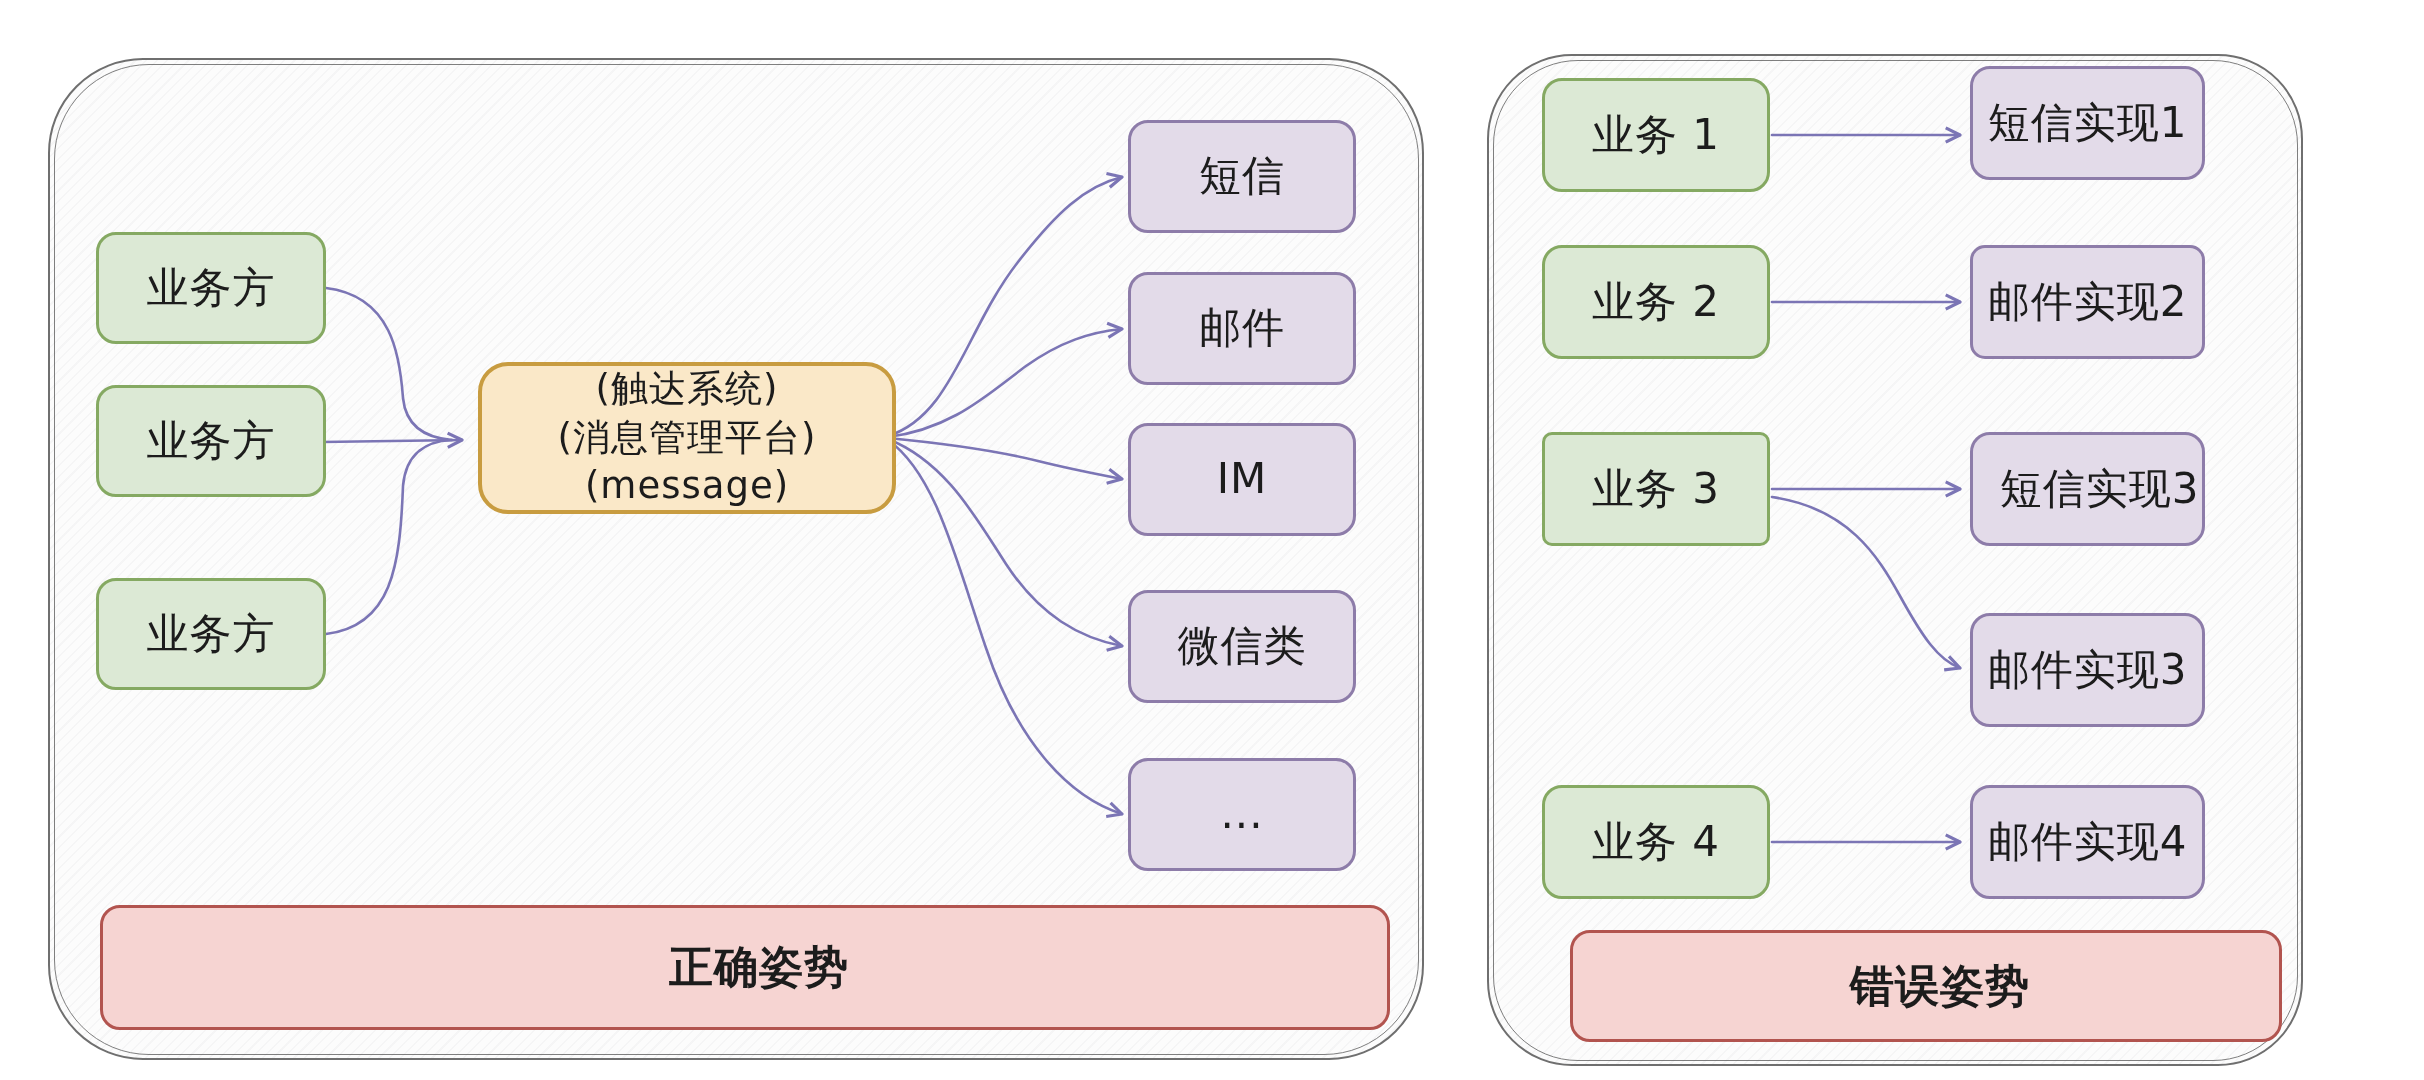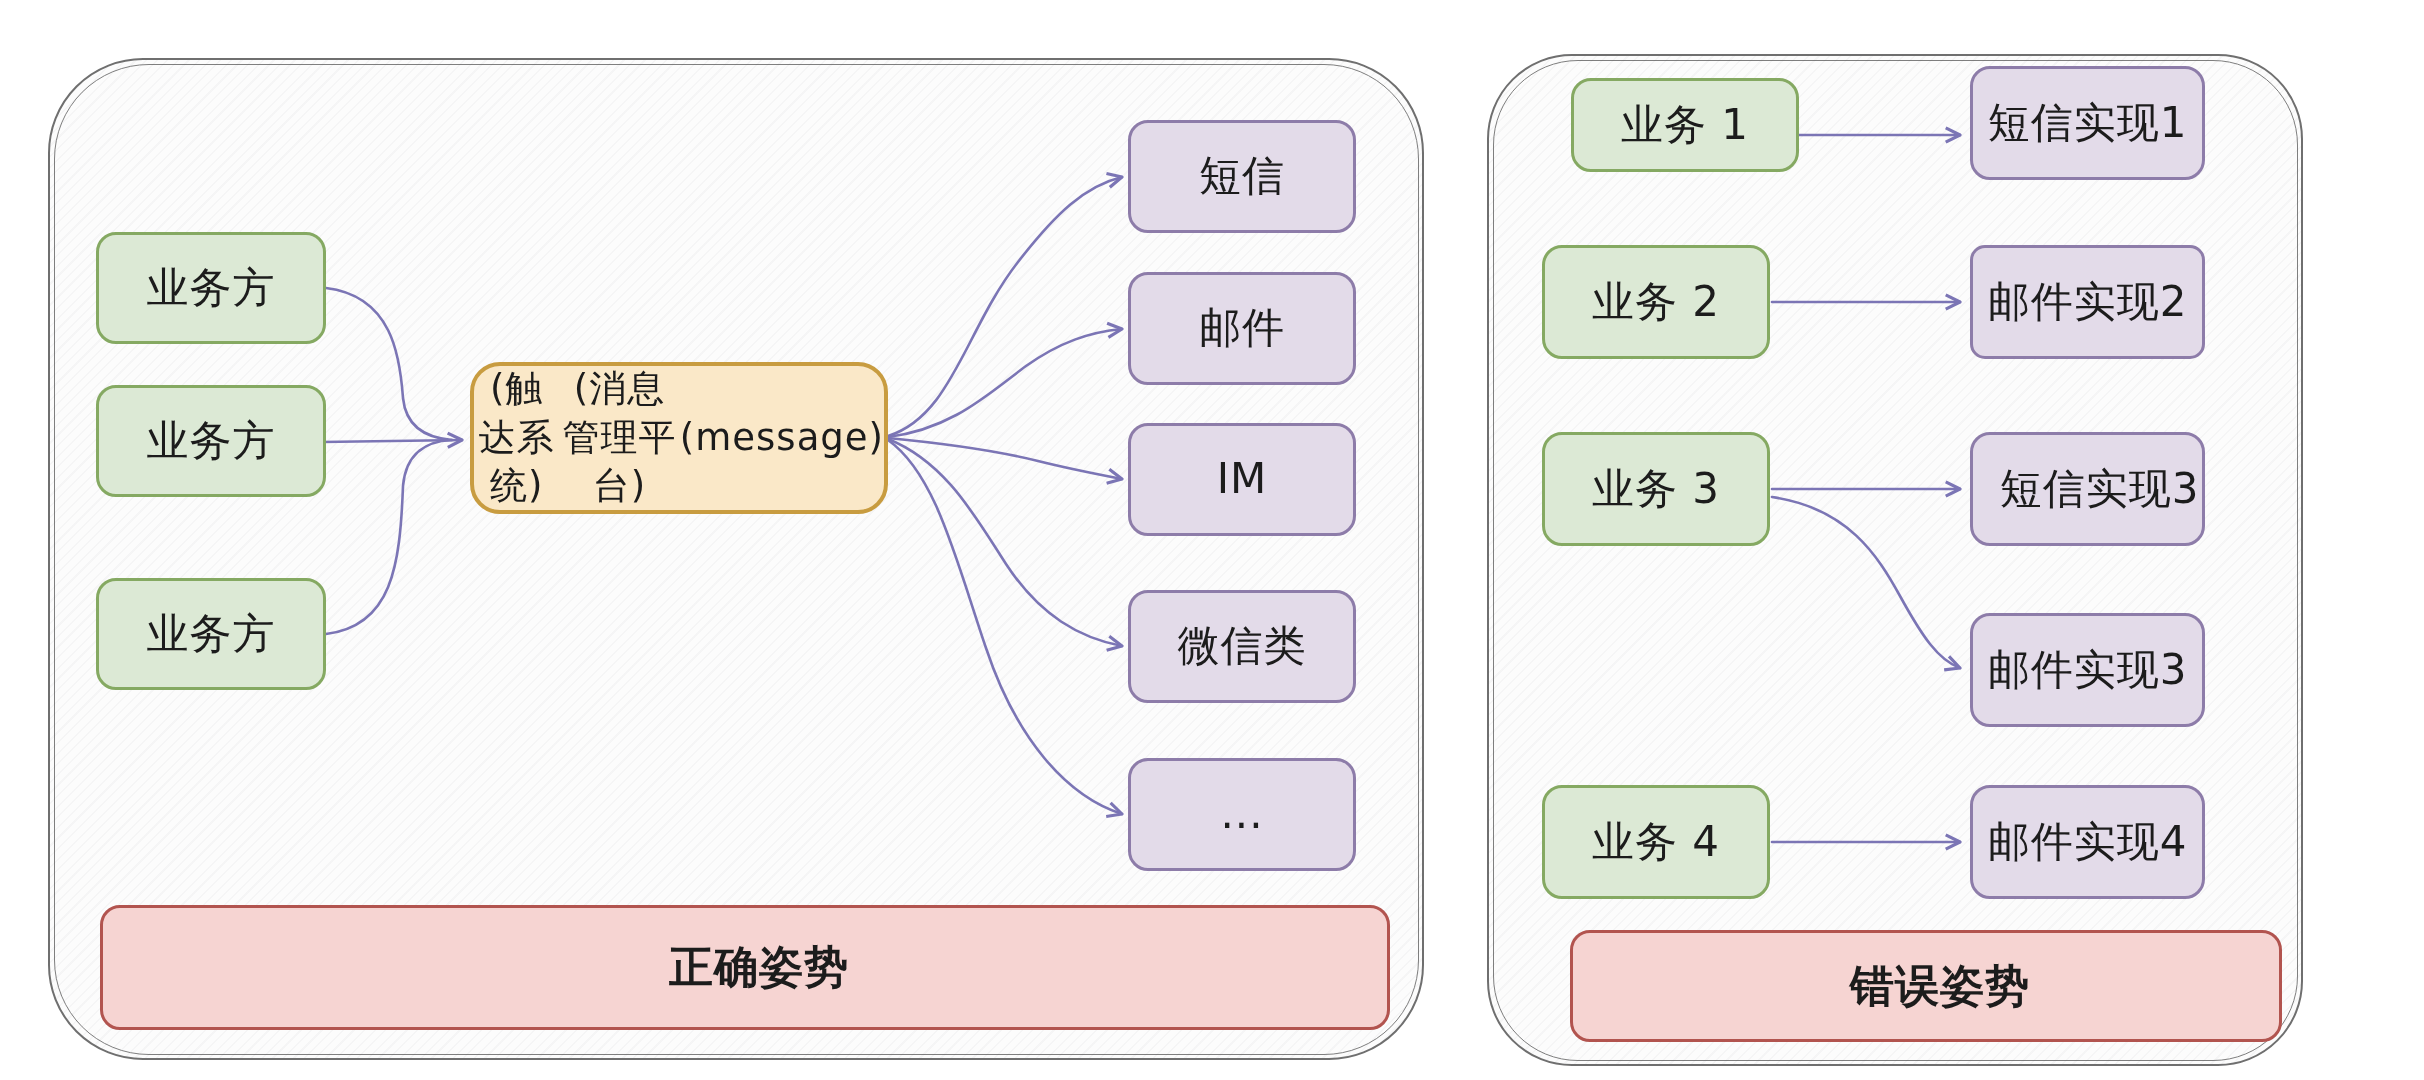--- a/index.html
+++ b/index.html
@@ -47,22 +47,24 @@
     line-height: 1.15;
     z-index: 2;
     letter-spacing: 1px;
   }
   .green  { background: #dce9d5; border: 3.5px solid #85a962; }
   .purple { background: #e3dbe9; border: 3.5px solid #8d7ca9; }
   .hub {
     background: #fae8c8;
     border: 4px solid #c89c40;
     border-radius: 30px;
+    flex-direction: column;
     font-size: 37px;
     line-height: 1.32;
+    margin-left: 8px;
   }
   .caption-bar {
     background: #f6d4d2;
     border: 3.5px solid #b2544f;
     border-radius: 20px;
     font-size: 44px;
     font-weight: 600;
     padding-left: 28px;
   }
 
@@ -72,23 +74,23 @@
   .src3 { left: 96px;  top: 578px; width: 230px; height: 112px; }
   .hub  { left: 470px; top: 362px; width: 418px; height: 152px; }
   .ch1  { left: 1128px; top: 120px; width: 228px; height: 113px; }
   .ch2  { left: 1128px; top: 272px; width: 228px; height: 113px; }
   .ch3  { left: 1128px; top: 423px; width: 228px; height: 113px; }
   .ch4  { left: 1128px; top: 590px; width: 228px; height: 113px; }
   .ch5  { left: 1128px; top: 758px; width: 228px; height: 113px; }
   .cap-left { left: 100px; top: 905px; width: 1290px; height: 125px; }
 
   
-  .biz1 { left: 1542px; top: 78px;  width: 228px; height: 94px; margin-left: 29px; }
+  .biz1 { left: 1542px; top: 78px;  width: 228px; height: 114px; }
   .biz2 { left: 1542px; top: 245px; width: 228px; height: 114px; text-align: right; }
-  .biz3 { left: 1542px; top: 432px; width: 228px; height: 114px; }
+  .biz3 { left: 1542px; top: 432px; width: 228px; height: 114px; border-radius: 10px; }
   .biz4 { left: 1542px; top: 785px; width: 228px; height: 114px; }
   .imp1 { left: 1970px; top: 66px;  width: 235px; height: 114px; }
   .imp2 { left: 1970px; top: 245px; width: 235px; height: 114px; border-radius: 15px; }
   .imp3 { left: 1970px; top: 432px; width: 235px; height: 114px; padding-left: 24px; }
   .imp4 { left: 1970px; top: 613px; width: 235px; height: 114px; }
   .imp5 { left: 1970px; top: 785px; width: 235px; height: 114px; }
   .cap-right { left: 1570px; top: 930px; width: 712px; height: 112px; }
 
   .edges-svg {
     position: absolute;

